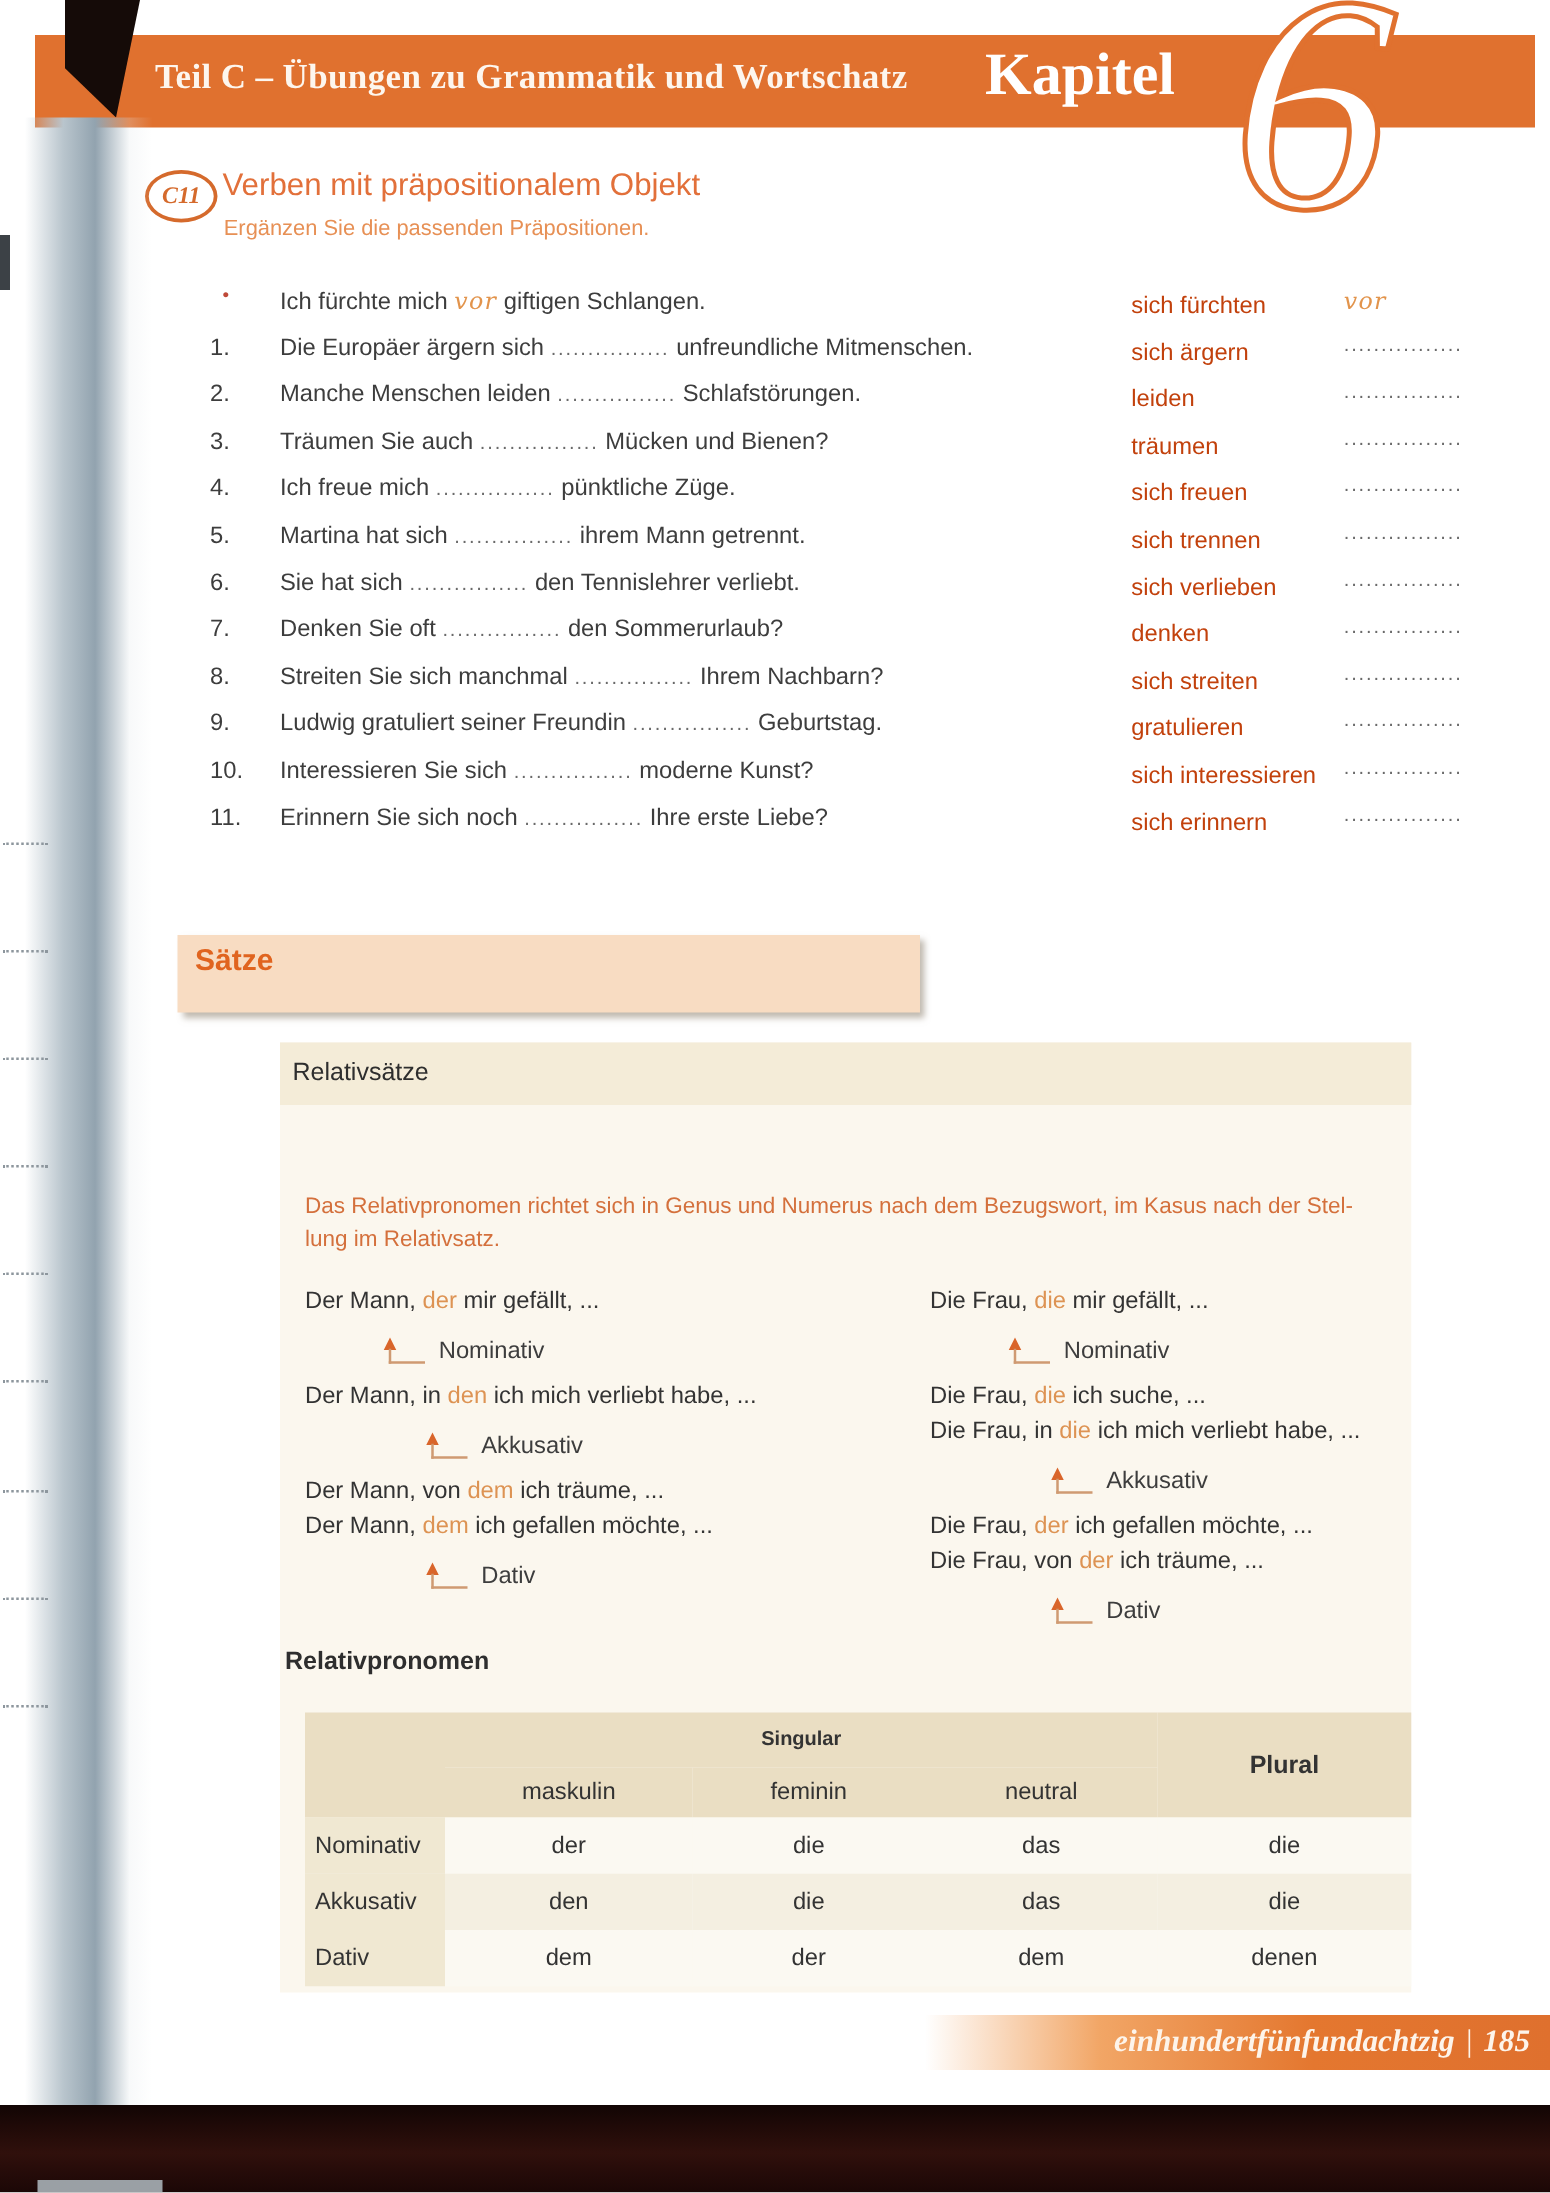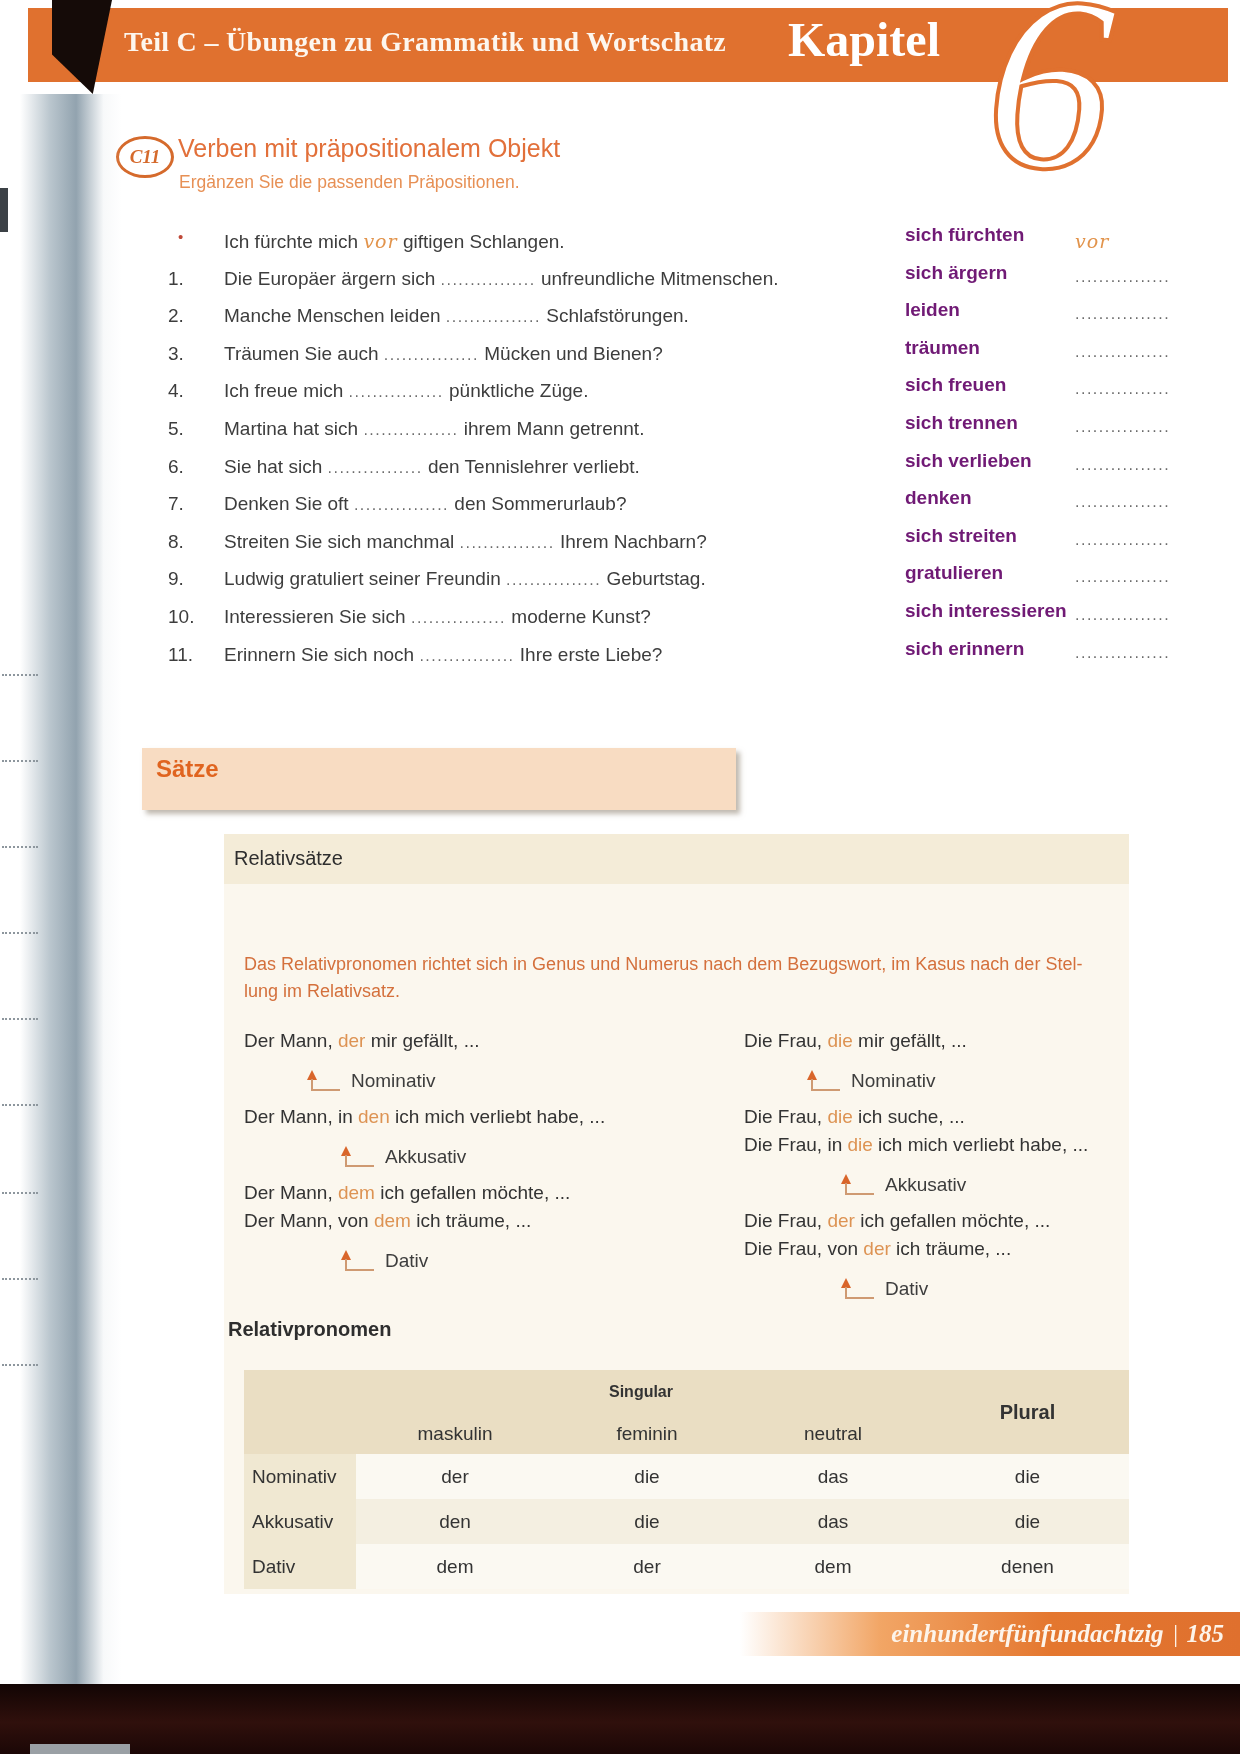--- a/index.html
+++ b/index.html
@@ -8,42 +8,42 @@
 
   
   .corner-wedge{position:absolute;left:52px;top:0;width:60px;height:94px;background:#150b08;
         clip-path:polygon(0 0,100% 0,68% 100%,0 58%);z-index:6;}
   .edge-mark{position:absolute;left:0;top:188px;width:8px;height:44px;background:#3c4146;z-index:6;}
   .spine{position:absolute;left:20px;top:94px;width:102px;height:1592px;z-index:5;
         background:linear-gradient(to right,rgba(184,197,205,0) 0%,#b9c5cd 30%,#92a3af 55%,rgba(225,231,235,.25) 82%,rgba(255,255,255,0) 100%);}
   .tick{position:absolute;left:2px;width:36px;height:0;border-top:2px dotted #8d969d;z-index:7;}
 
   
-  .header-band{position:absolute;left:28px;top:8px;width:1200px;height:74px;background:#e0712f;z-index:4;}
+  .header-band{position:absolute;left:28px;top:28px;width:1200px;height:74px;background:#e0712f;z-index:4;}
   .part-title{position:absolute;left:96px;top:18px;font-family:"Liberation Serif",serif;font-weight:bold;
         font-size:28px;color:#fdf6ee;letter-spacing:.3px;}
   .chapter-label{position:absolute;left:760px;top:4px;font-family:"Liberation Serif",serif;font-weight:bold;
         font-size:48px;color:#ffffff;}
   .chapter-six{position:absolute;left:988px;top:-42px;z-index:8;font-family:"Liberation Serif",serif;
         font-style:italic;font-size:250px;line-height:250px;color:#ffffff;
         -webkit-text-stroke:4px #e0712f;text-shadow:0 0 2px #e0712f;transform:rotate(4deg);}
 
   
   .c11-badge{position:absolute;left:116px;top:136px;width:52px;height:36px;border:3px solid #d56a2c;
         border-radius:50%;display:flex;align-items:center;justify-content:center;
         font-family:"Liberation Serif",serif;font-style:italic;font-weight:bold;font-size:19px;color:#d56a2c;}
   .ex-title{position:absolute;left:178px;top:134px;font-size:25px;color:#e2703a;}
   .ex-subtitle{position:absolute;left:179px;top:172px;font-size:17.5px;color:#e79055;}
 
   .ex-rows{position:absolute;left:168px;top:224px;width:1062px;z-index:8;}
   .ex-row{position:relative;height:37.6px;font-size:19px;}
   .ex-num{position:absolute;left:0;top:6px;width:44px;color:#3d3d3d;}
   .ex-marker{position:absolute;left:10px;top:4px;color:#bf4938;font-size:15px;}
   .ex-sentence{position:absolute;left:56px;top:6px;white-space:nowrap;color:#3d3d3d;}
-  .ex-verb{position:absolute;left:737px;top:0;white-space:nowrap;color:#701a75;font-weight:bold;}
+  .ex-verb{position:absolute;left:737px;top:10px;white-space:nowrap;color:#c2410c;}
   .ex-ans{position:absolute;left:907px;top:6px;white-space:nowrap;}
   .dots{color:#6a6a6a;font-size:16px;letter-spacing:1.5px;}
   .answer{font-family:"DejaVu Serif",serif;font-style:italic;color:#e2944c;letter-spacing:1px;}
 
   
   .saetze-band{position:absolute;left:142px;top:748px;width:594px;height:62px;background:#f8dcc2;
         box-shadow:4px 4px 5px rgba(140,128,110,.55);z-index:8;}
   .saetze-label{position:absolute;left:14px;top:7px;font-size:24px;font-weight:bold;color:#e0641f;}
 
   
@@ -219,22 +219,22 @@
           <span class="arrow"></span>
           <span class="case-label">Nominativ</span>
         </div>
       <div class="gap"></div>
       <div class="ex-line"><span>Der Mann, in </span><span class="hl">den</span><span> ich mich verliebt habe, ...</span></div>
       <div class="kasus ind2">
           <span class="arrow"></span>
           <span class="case-label">Akkusativ</span>
         </div>
       <div class="gap"></div>
+      <div class="ex-line"><span>Der Mann, von </span><span class="hl">dem</span><span> ich träume, ...</span></div>
       <div class="ex-line"><span>Der Mann, </span><span class="hl">dem</span><span> ich gefallen möchte, ...</span></div>
-      <div class="ex-line"><span>Der Mann, von </span><span class="hl">dem</span><span> ich träume, ...</span></div>
       <div class="kasus ind2">
           <span class="arrow"></span>
           <span class="case-label">Dativ</span>
         </div>
     </div>
 
     <div class="ex-col right">
       <div class="ex-line"><span>Die Frau, </span><span class="hl">die</span><span> mir gefällt, ...</span></div>
       <div class="kasus ind1">
           <span class="arrow"></span>

